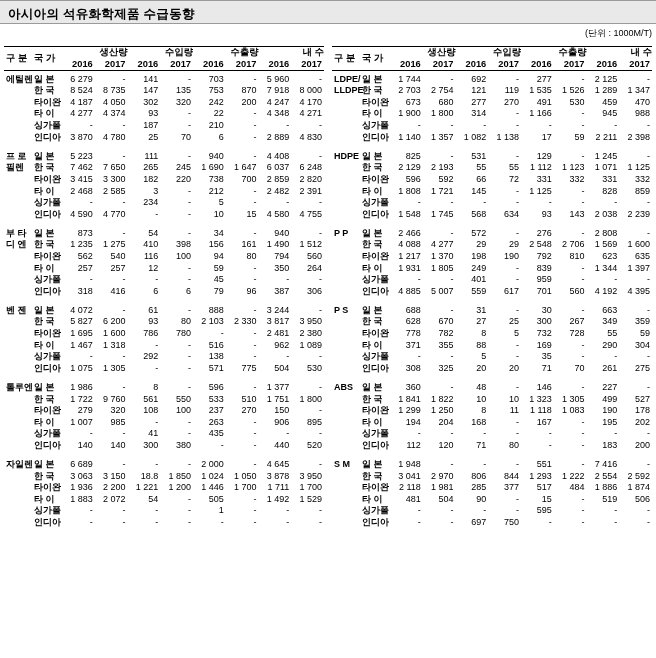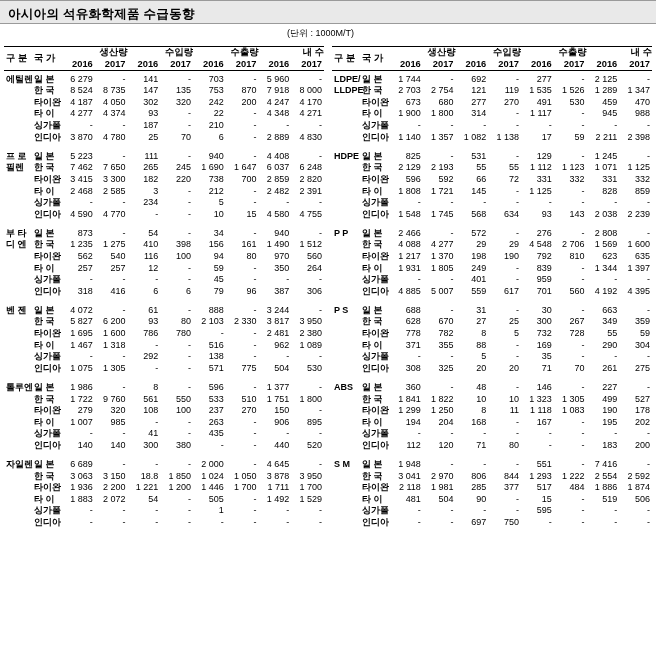--- a/index.html
+++ b/index.html
@@ -17,23 +17,23 @@
     background:#e9e9e9;
     border-top:1px solid #9a9a9a;
     border-bottom:1px solid #9a9a9a;
     display:flex;align-items:flex-end;
     padding-left:8px;
     font-size:12.5px;
     font-weight:bold;
     letter-spacing:0.3px;
   }
   .unit{
-    text-align:center;
+    text-align:right;
     font-size:9px;
-    padding:3px 15px 2px 0;
+    padding:3px 4px 2px 0;
   }
 
   .tables{
     display:flex;
     gap:8px;
     padding:4px 4px;
     box-sizing:border-box;
   }
   table{
     border-collapse:collapse;
@@ -273,21 +273,21 @@
           </tr>
           <tr>
             <td class="c-div"></td>
             <td class="c-cty">타이완</td>
             <td class="c-num">562</td>
             <td class="c-num">540</td>
             <td class="c-num">116</td>
             <td class="c-num">100</td>
             <td class="c-num">94</td>
             <td class="c-num">80</td>
-            <td class="c-num">970</td>
+            <td class="c-num">794</td>
             <td class="c-num">560</td>
           </tr>
           <tr>
             <td class="c-div"></td>
             <td class="c-cty">타 이</td>
             <td class="c-num">257</td>
             <td class="c-num">257</td>
             <td class="c-num">12</td>
             <td class="c-num">-</td>
             <td class="c-num">59</td>
@@ -605,21 +605,21 @@
             <td class="c-num">459</td>
             <td class="c-num">470</td>
           </tr>
           <tr>
             <td class="c-div"></td>
             <td class="c-cty">타 이</td>
             <td class="c-num">1 900</td>
             <td class="c-num">1 800</td>
             <td class="c-num">314</td>
             <td class="c-num">-</td>
-            <td class="c-num">1 117</td>
+            <td class="c-num">1 166</td>
             <td class="c-num">-</td>
             <td class="c-num">945</td>
             <td class="c-num">988</td>
           </tr>
           <tr>
             <td class="c-div"></td>
             <td class="c-cty">싱가폴</td>
             <td class="c-num">-</td>
             <td class="c-num">-</td>
             <td class="c-num">-</td>
@@ -731,21 +731,21 @@
             <td class="c-num">2 808</td>
             <td class="c-num">-</td>
           </tr>
           <tr>
             <td class="c-div"></td>
             <td class="c-cty">한 국</td>
             <td class="c-num">4 088</td>
             <td class="c-num">4 277</td>
             <td class="c-num">29</td>
             <td class="c-num">29</td>
-            <td class="c-num">4 548</td>
+            <td class="c-num">2 548</td>
             <td class="c-num">2 706</td>
             <td class="c-num">1 569</td>
             <td class="c-num">1 600</td>
           </tr>
           <tr>
             <td class="c-div"></td>
             <td class="c-cty">타이완</td>
             <td class="c-num">1 217</td>
             <td class="c-num">1 370</td>
             <td class="c-num">198</td>

